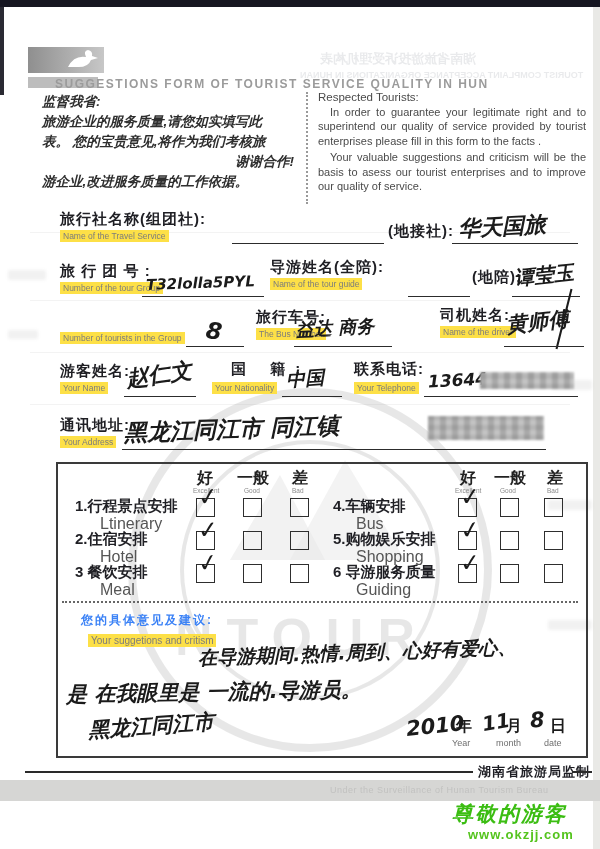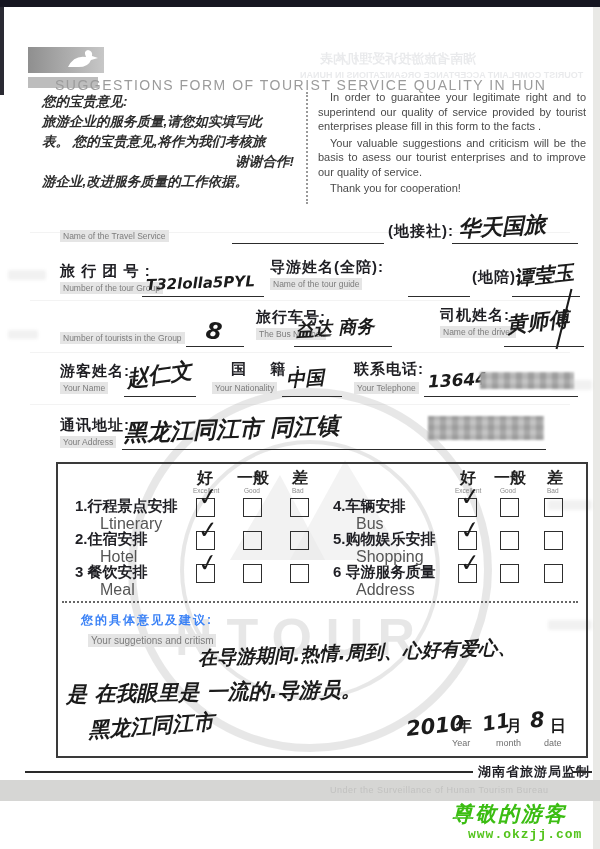--- a/index.html
+++ b/index.html
@@ -9,31 +9,31 @@
   
   .scan-top{left:0;top:0;width:600px;height:7px;background:#161621;}
   .scan-left{left:0;top:7px;width:4px;height:88px;background:#2a2a33;}
   .scan-right{right:0;top:7px;width:7px;height:842px;background:#e9e9e6;}
   .bleed-line{height:1px;background:rgba(90,90,90,.07);}
   .bleed-blob{background:rgba(120,120,120,.10);filter:blur(1.5px);border-radius:2px;}
   
   .hdr-band{background:linear-gradient(90deg,#8f8f8f,#c7c7c7);}
   .title{font-size:24px;font-weight:bold;letter-spacing:1px;color:#26262b;
          border-bottom:2px solid #2b2b2b;padding-bottom:2px;}
-  .subtitle{font-size:14px;letter-spacing:1.5px;color:#9b9b9b;font-weight:normal;}
+  .subtitle{font-size:12px;letter-spacing:1.5px;color:#9b9b9b;font-weight:bold;}
   .ghost{color:#8a8f99;opacity:.18;filter:blur(.7px);transform:scaleX(-1);
          font-weight:bold;white-space:nowrap;}
   
   .cn-script{font-weight:bold;font-style:italic;font-size:13.5px;line-height:20px;color:#2e2e2e;}
   .divider-v{border-left:2px dotted #999;}
   .en-notice{font-size:11px;line-height:14.5px;color:#4a4a4a;text-align:justify;}
   .en-notice p{margin:0 0 2px 0;text-indent:12px;}
   
   .lbl-cn{font-size:15px;font-weight:bold;color:#1f1f24;letter-spacing:1px;white-space:nowrap;}
-  .lbl-en{font-size:8.5px;color:#7c7c7c;background:#e5e5e5;padding:1px 3px;white-space:nowrap;}
+  .lbl-en{font-size:8.5px;color:#7c7c7c;background:#fde047;padding:1px 3px;white-space:nowrap;}
   .uline{border-bottom:1.6px solid #2c2c2c;}
   .hand{font-family:"DejaVu Sans",sans-serif;font-style:italic;font-weight:bold;
         color:#1b1b1b;white-space:nowrap;}
   .redact{background:repeating-linear-gradient(90deg,#c4c4c4 0 6px,#e2e2e2 6px 12px),
                     repeating-linear-gradient(0deg,#cccccc 0 5px,#dcdcdc 5px 10px);
           background-blend-mode:multiply;filter:blur(1.3px);}
   
   .box{border:2px solid #3a3a3a;}
   .rate-hd{font-size:16px;font-weight:bold;color:#222;}
   .rate-hd-en{font-size:6.5px;color:#8a8a8a;}
@@ -45,21 +45,21 @@
   .sugg-lbl{font-size:12px;font-weight:bold;letter-spacing:2px;color:#3b82f6;margin-left:6px;}
   
   .date-cn{font-size:16px;font-weight:bold;color:#1c1c1c;}
   .date-en{font-size:9px;color:#6f6f6f;}
   
   .foot-line{border-top:2px solid #2a2a2a;}
   .foot-txt{font-size:13px;font-weight:bold;letter-spacing:1px;color:#1e1e24;white-space:nowrap;}
   .foot-band{background:#d6d6d4;}
   .foot-en{font-size:9px;color:#c2c2c0;letter-spacing:.5px;white-space:nowrap;}
   .wm-site{font-size:21px;font-weight:bold;color:#3bbd12;letter-spacing:2px;font-style:italic;white-space:nowrap;}
-  .wm-url{font-family:Liberation Mono, monospace;font-size:13px;font-weight:bold;
+  .wm-url{font-family:Liberation Sans, sans-serif;font-size:13px;font-weight:bold;
           color:#54c41d;letter-spacing:1px;white-space:nowrap;}
   .stamp{opacity:.20;}
 </style>
 </head>
 <body>
 
 <div id="screen">
 
   <div class="abs scan-top"></div>
   <div class="abs scan-left"></div>
@@ -86,34 +86,35 @@
     <svg width="76" height="26" viewBox="0 0 76 26">
       <path d="M40 20 Q46 8 58 10 Q55 4 60 3 Q65 4 64 9 L70 11 L63 13 Q60 21 48 20 Z" fill="#ffffff"></path>
     </svg>
   </div>
   <div class="abs" style="left:28px;top:77px;width:70px;height:11px;background:#bdbdbd"></div>
   <div class="abs subtitle" style="left:55px;top:77px">SUGGESTIONS FORM OF TOURIST SERVICE QUALITY IN HUN</div>
   <div class="abs ghost" style="left:320px;top:50px;font-size:13px">湖南省旅游投诉受理机构表</div>
   <div class="abs ghost" style="left:300px;top:70px;font-size:9px">TOURIST COMPLAINT ACCEPTANCE ORGANIZATIONS IN HUNAN</div>
 
   <div class="abs" style="left:42px;top:92px;width:262px">
-    <div class="cn-script">您的宝贵意见:</div>
+    <div class="cn-script">监督我省:</div>
     <div class="cn-script">旅游企业的服务质量,请您如实填写此</div>
     <div class="cn-script">表。 您的宝贵意见,将作为我们考核旅</div>
     <div class="cn-script" style="text-align:right;padding-right:10px">谢谢合作!</div>
     <div class="cn-script">游企业,改进服务质量的工作依据。</div>
   </div>
   <div class="abs divider-v" style="left:306px;top:92px;height:112px"></div>
 
   <div class="abs en-notice" style="left:318px;top:90px;width:268px">
+    <div style="font-size:11.5px">Respected Tourists:</div>
     <p>In order to guarantee your legitimate right and to superintend our quality of service provided by tourist enterprises please fill in this form to the facts .</p>
     <p>Your valuable suggestions and criticism will be the basis to asess our tourist enterprises and to improve our quality of service.</p>
-    <p>Thank you for cooperation!</p>
   </div>
 
+  <div class="abs lbl-cn" style="left:60px;top:210px">旅行社名称(组团社):</div>
   <div class="abs lbl-en" style="left:60px;top:230px">Name of the Travel Service</div>
   <div class="abs uline" style="left:232px;top:243px;width:152px"></div>
   <div class="abs lbl-cn" style="left:388px;top:222px">(地接社):</div>
   <div class="abs uline" style="left:452px;top:243px;width:126px"></div>
   <div class="abs hand" style="left:458px;top:212px;font-size:22px;transform:rotate(-3deg)">华天国旅</div>
 
   <div class="abs lbl-cn" style="left:60px;top:262px">旅 行 团 号 :</div>
   <div class="abs lbl-en" style="left:60px;top:282px">Number of the tour Group</div>
   <div class="abs uline" style="left:142px;top:296px;width:122px"></div>
   <div class="abs hand" style="left:146px;top:274px;font-size:15px;transform:rotate(-2deg)">T32lolla5PYL</div>
@@ -202,21 +203,21 @@
   <div class="abs cb" style="left:544px;top:498px"></div>
 
   <div class="abs item-cn" style="left:333px;top:530px">5.购物娱乐安排</div>
   <div class="abs item-en" style="left:356px;top:548px">Shopping</div>
   <div class="abs cb" style="left:458px;top:531px"></div>
   <div class="abs tick" style="left:460px;top:523px;transform:rotate(-9deg)">✓</div>
   <div class="abs cb" style="left:500px;top:531px"></div>
   <div class="abs cb" style="left:544px;top:531px"></div>
 
   <div class="abs item-cn" style="left:333px;top:563px">6 导游服务质量</div>
-  <div class="abs item-en" style="left:356px;top:581px">Address</div>
+  <div class="abs item-en" style="left:356px;top:581px">Guiding</div>
   <div class="abs cb" style="left:458px;top:564px"></div>
   <div class="abs tick" style="left:460px;top:556px;transform:rotate(-5deg)">✓</div>
   <div class="abs cb" style="left:500px;top:564px"></div>
   <div class="abs cb" style="left:544px;top:564px"></div>
 
   <div class="abs dotted-h" style="left:62px;top:601px;width:516px"></div>
 
   <div class="abs sugg-lbl" style="left:75px;top:612px">您的具体意见及建议:</div>
   <div class="abs lbl-en" style="left:88px;top:634px;font-size:10px">Your suggetions and critism</div>
   <div class="abs hand" style="left:198px;top:640px;font-size:19px;transform:rotate(-2deg)">在导游期间.热情.周到、心好有爱心、</div>

